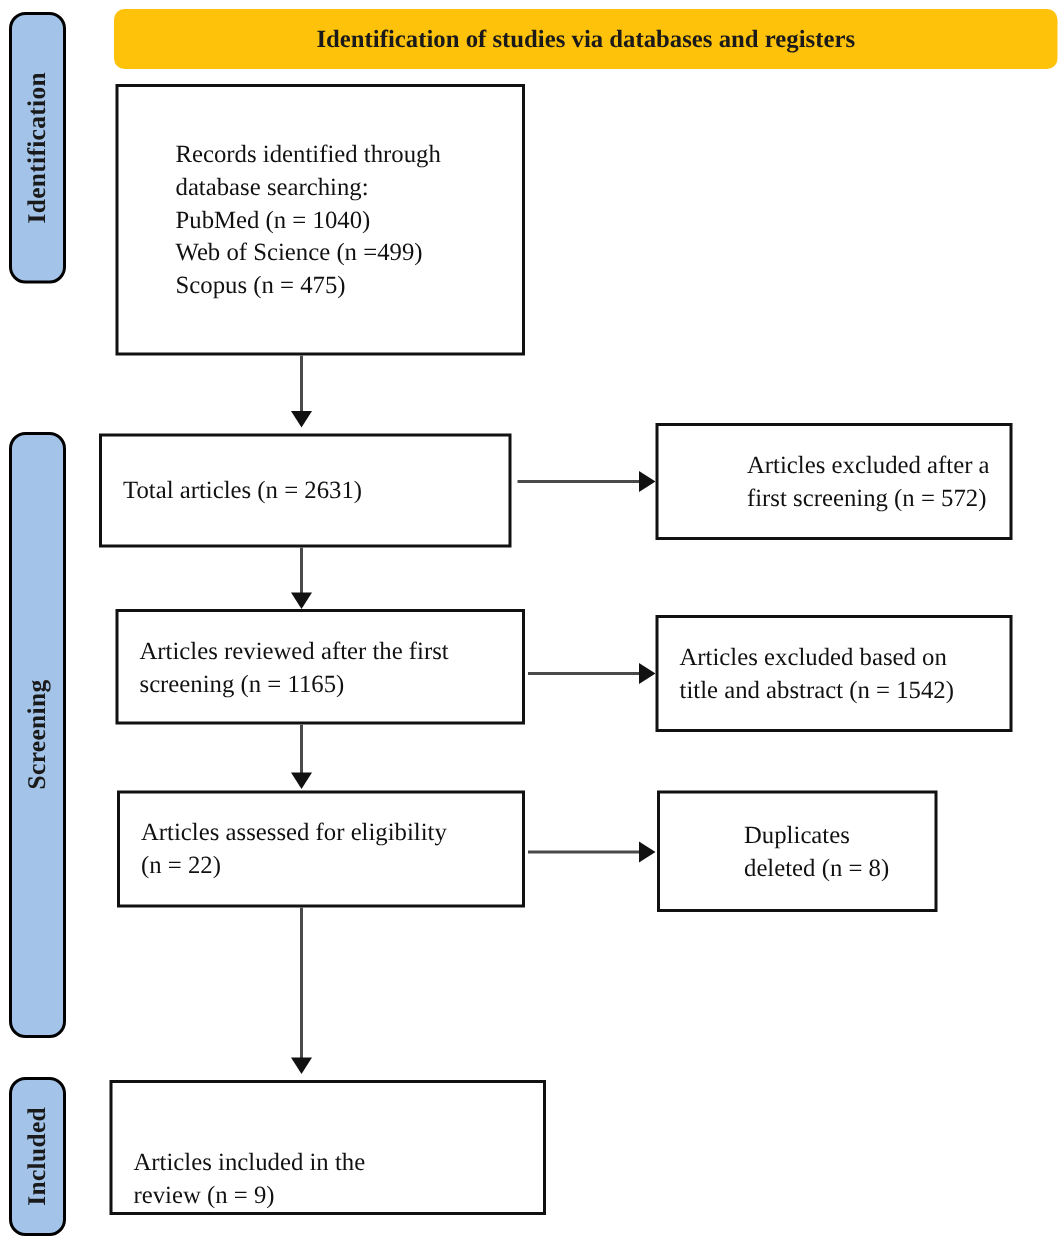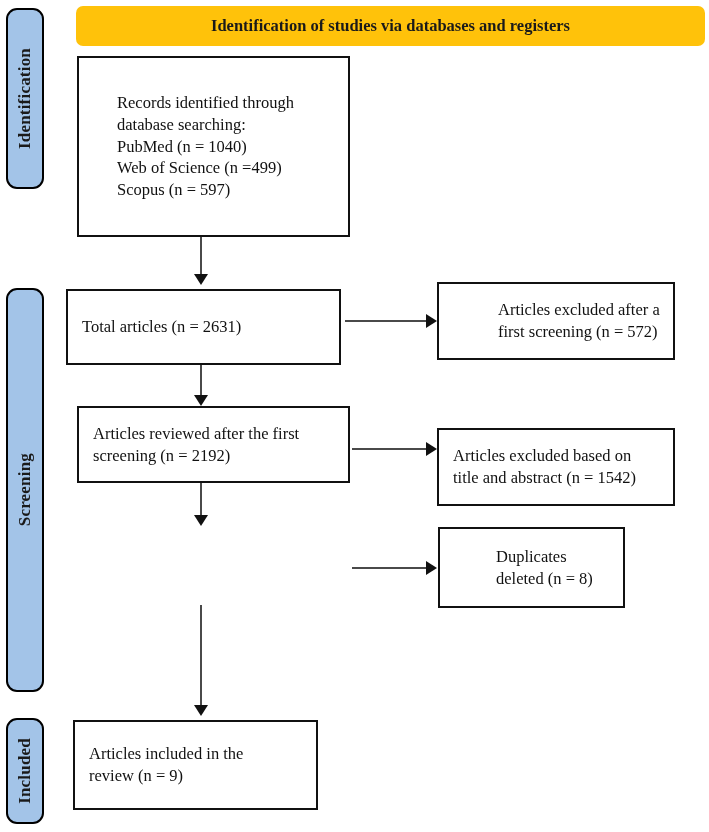--- a/index.html
+++ b/index.html
@@ -129,21 +129,21 @@
 
   <div class="banner" style="left:76px; top:6px; width:629px; height:40px;">
     <span class="banner-label">Identification of studies via databases and registers</span>
   </div>
 
   <div class="node first-box" style="left:77px; top:56px; width:273px; height:181px;">
     <div class="node-text">Records identified through
     database searching:
 PubMed (n = 1040)
 Web of Science (n =499)
-Scopus (n = 597)</div>
+Scopus (n = 475)</div>
   </div>
 
   <div class="v-line" style="left:200px; top:237px; height:41px;"></div>
   <div class="v-arrowhead" style="left:194px; top:274px;"></div>
 
   <div class="node pad-left" style="left:66px; top:289px; width:275px; height:76px;">
     <div class="node-text">Total articles (n = 2631)</div>
   </div>
 
   <div class="h-line" style="left:345px; top:320px; width:83px;"></div>
@@ -152,44 +152,48 @@
   <div class="node pad-left" style="left:437px; top:282px; width:238px; height:78px;padding-left:45px;">
     <div class="node-text">Articles excluded after a
 first screening (n = 572)</div>
   </div>
 
   <div class="v-line" style="left:200px; top:365px; height:34px;"></div>
   <div class="v-arrowhead" style="left:194px; top:395px;"></div>
 
   <div class="node pad-left" style="left:77px; top:406px; width:273px; height:77px;">
     <div class="node-text">Articles reviewed after the first
-screening (n = 2192)</div>
+screening (n = 1165)</div>
   </div>
 
   <div class="h-line" style="left:352px; top:448px; width:76px;"></div>
   <div class="h-arrowhead" style="left:426px; top:442px;"></div>
 
-  <div class="node pad-left" style="left:437px; top:428px; width:238px; height:78px;">
+  <div class="node pad-left" style="left:437px; top:410px; width:238px; height:78px;">
     <div class="node-text">Articles excluded based on
 title and abstract (n = 1542)</div>
   </div>
 
   <div class="v-line" style="left:200px; top:483px; height:36px;"></div>
   <div class="v-arrowhead" style="left:194px; top:515px;"></div>
 
+  <div class="node pad-left" style="left:78px; top:527px; width:272px; height:78px;">
+    <div class="node-text">Articles assessed for eligibility
+(n = 22)</div>
+  </div>
 
   <div class="h-line" style="left:352px; top:567px; width:76px;"></div>
   <div class="h-arrowhead" style="left:426px; top:561px;"></div>
 
   <div class="node pad-dup" style="left:438px; top:527px; width:187px; height:81px;">
     <div class="node-text">Duplicates
 deleted (n = 8)</div>
   </div>
 
   <div class="v-line" style="left:200px; top:605px; height:104px;"></div>
   <div class="v-arrowhead" style="left:194px; top:705px;"></div>
 
-  <div class="node pad-left" style="left:73px; top:720px; width:245px; height:90px;">
+  <div class="node pad-left" style="left:73px; top:720px; width:291px; height:90px;justify-content:flex-end;">
     <div class="node-text">Articles included in the
 review (n = 9)</div>
   </div>
 
 </div>
 
 </body></html>

